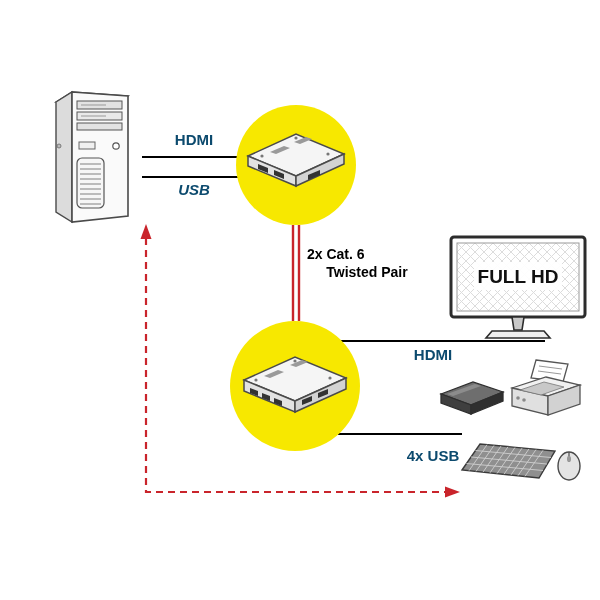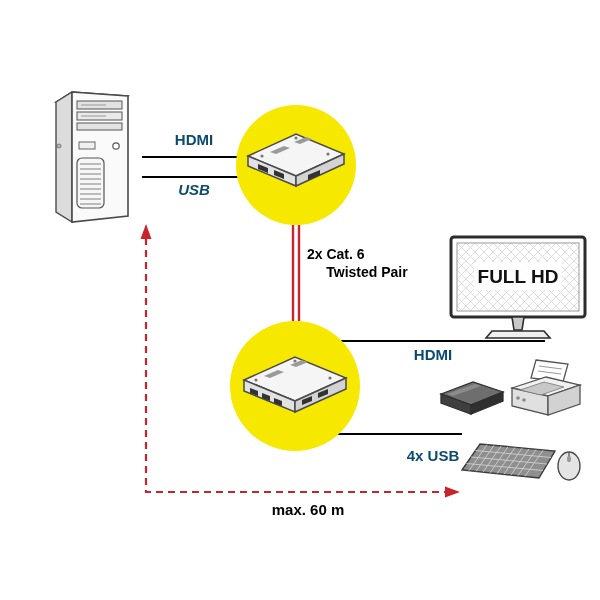--- a/index.html
+++ b/index.html
@@ -167,15 +167,14 @@
     <line x1="15" y1="6" x2="15" y2="16" stroke="#4a4a4a" stroke-width="1.2"></line>
     <rect x="13" y="10" width="4" height="6" rx="2" fill="#9a9a9a"></rect>
   </svg>
 
   <div class="lbl" id="lbl-hdmi-top">HDMI</div>
   <div class="lbl" id="lbl-usb-top">USB</div>
   <div class="lbl red" id="lbl-cat6-1">2x Cat. 6</div>
   <div class="lbl red" id="lbl-cat6-2">Twisted Pair</div>
   <div class="lbl" id="lbl-hdmi-bottom">HDMI</div>
   <div class="lbl" id="lbl-usb-bottom">4x USB</div>
-  <div class="lbl red" id="lbl-max">max. 60 m</div>
 
 </div>
 
 </body></html>

